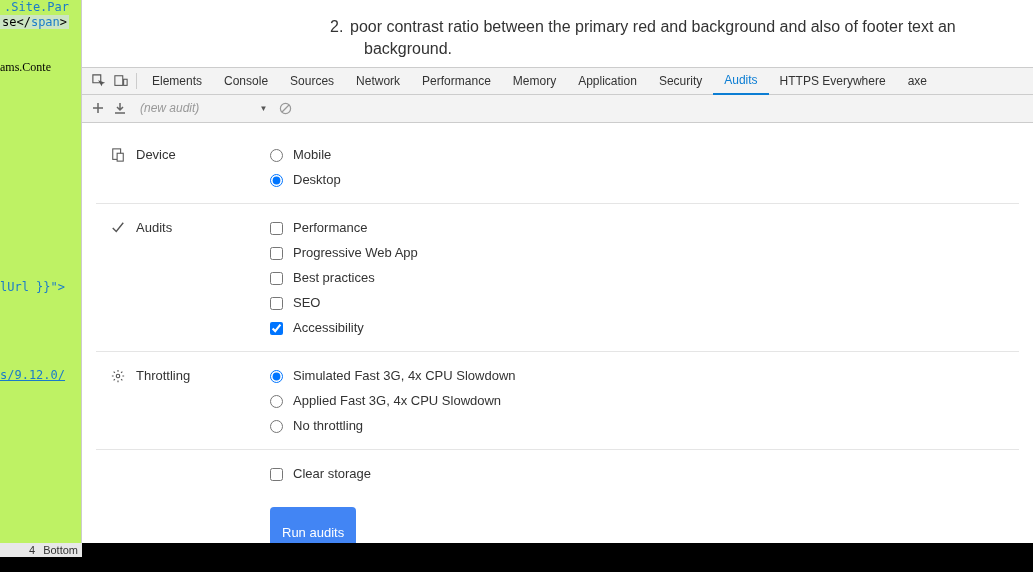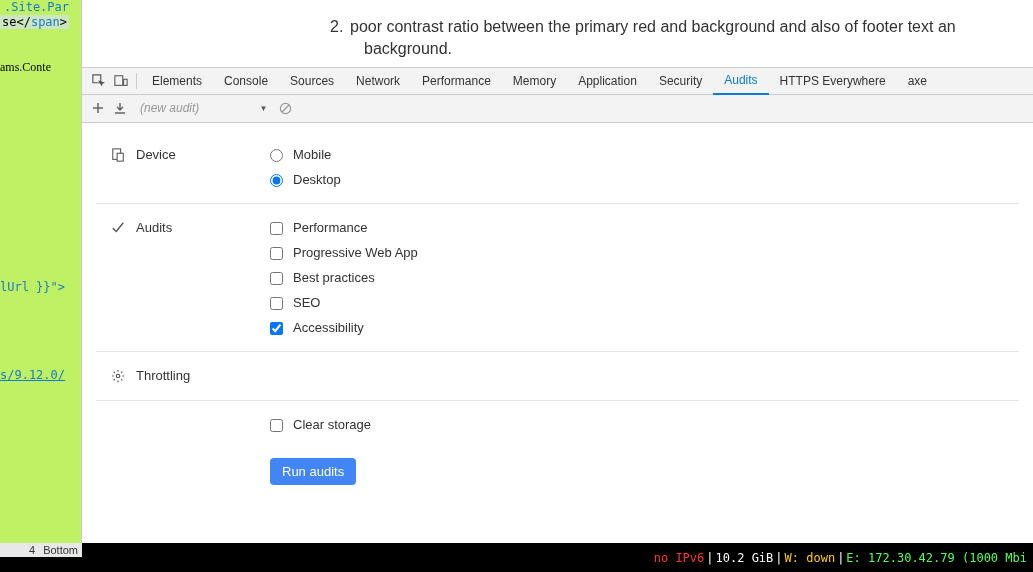--- a/index.html
+++ b/index.html
@@ -27,21 +27,21 @@
 
 .form-area { flex: 1; overflow-y: auto; padding: 8px 0 20px 0; }
 .form-section { display: flex; align-items: flex-start; padding: 16px 14px; border-bottom: 1px solid #e5e5e5; margin: 0 14px; }
 .form-section:last-of-type { border-bottom: none; }
 .section-label { display: flex; align-items: center; gap: 10px; width: 160px; font-size: 13px; color: #333; text-align: center; }
 .section-label .sicon { width: 16px; height: 16px; color: #555; display: flex; align-items: center; justify-content: center; }
 .options { flex: 1; display: flex; flex-direction: column; gap: 10px; font-size: 13px; }
 .option-row { display: flex; align-items: flex-end; gap: 10px; color: #333; }
 .option-row input { margin: 0; }
 
-.run-btn { background: #4285f4; color: #fff; border: none; border-radius: 4px; padding: 6px 12px; font-size: 13px; cursor: pointer; }
+.run-btn { background: #4285f4; color: #fff; border: none; border-radius: 4px; padding: 18px 12px; font-size: 13px; cursor: pointer; }
 .actions-section { padding: 10px 14px 10px 188px; display:flex; flex-direction:column; gap:22px; align-items:flex-start; }
 
 .bottom-bar { position: absolute; left: 0; right: 0; top: 543px; height: 29px; background: #000; color: #fff; font-family: monospace; font-size: 12px; display: flex; align-items: center; padding: 0 6px; }
 .bottom-bar .left-frag { position: absolute; left: 0; top: 0; width: 82px; height: 14px; background: #e8e8e8; color: #333; font-family: sans-serif; font-size: 11px; padding: 0 4px; display: flex; align-items: center; justify-content: flex-end; gap: 8px; }
 .bottom-bar .status { margin-left: auto; }
 .bottom-bar .sep { color: #fff; margin: 0 2px; }
 .red { color: #ff3333; }
 .green { color: #55ff55; }
 .gold { color: #ffcc00; }
 
@@ -179,20 +179,34 @@
     <div class="form-section">
       <div class="section-label">
         <span class="sicon">
           <svg width="14" height="14" viewBox="0 0 16 16">
               <circle cx="8" cy="8" r="2" fill="none" stroke="currentColor" stroke-width="1.3"></circle>
               <path fill="none" stroke="currentColor" stroke-width="1.3" d="M8 1v2M8 13v2M1 8h2M13 8h2M3 3l1.5 1.5M11.5 11.5L13 13M3 13l1.5-1.5M11.5 4.5L13 3"></path>
             </svg>
         </span>
         <span>Throttling</span>
       </div>
+      <div class="options" id="throttling-options">
+          <label class="option-row">
+            <input type="radio" name="throttle" checked="" style="">
+            <span>Simulated Fast 3G, 4x CPU Slowdown</span>
+          </label>
+          <label class="option-row">
+            <input type="radio" name="throttle" style="">
+            <span>Applied Fast 3G, 4x CPU Slowdown</span>
+          </label>
+          <label class="option-row">
+            <input type="radio" name="throttle" style="">
+            <span>No throttling</span>
+          </label>
+        </div>
     </div>
 
     <div class="form-section" style="border-bottom:none;">
       <div class="section-label"></div>
       <div class="options">
         <label class="option-row">
           <input type="checkbox" id="clear-storage-cb" style="">
           <span>Clear storage</span>
         </label>
       </div>
@@ -203,16 +217,13 @@
     </div>
 
   </div>
 </div>
 
 <div class="bottom-bar">
   <div class="left-frag">
     <span>4</span>
     <span>Bottom</span>
   </div>
-  <div class="status">
-    <span class="red">no IPv6</span><span class="sep">|</span><span>10.2 GiB</span><span class="sep">|</span><span class="gold">W: down</span><span class="sep">|</span><span class="green"><span>E: </span><span>172.30.42.79 (1000 Mbi</span></span>
-  </div>
 </div>
 
 </body></html>

